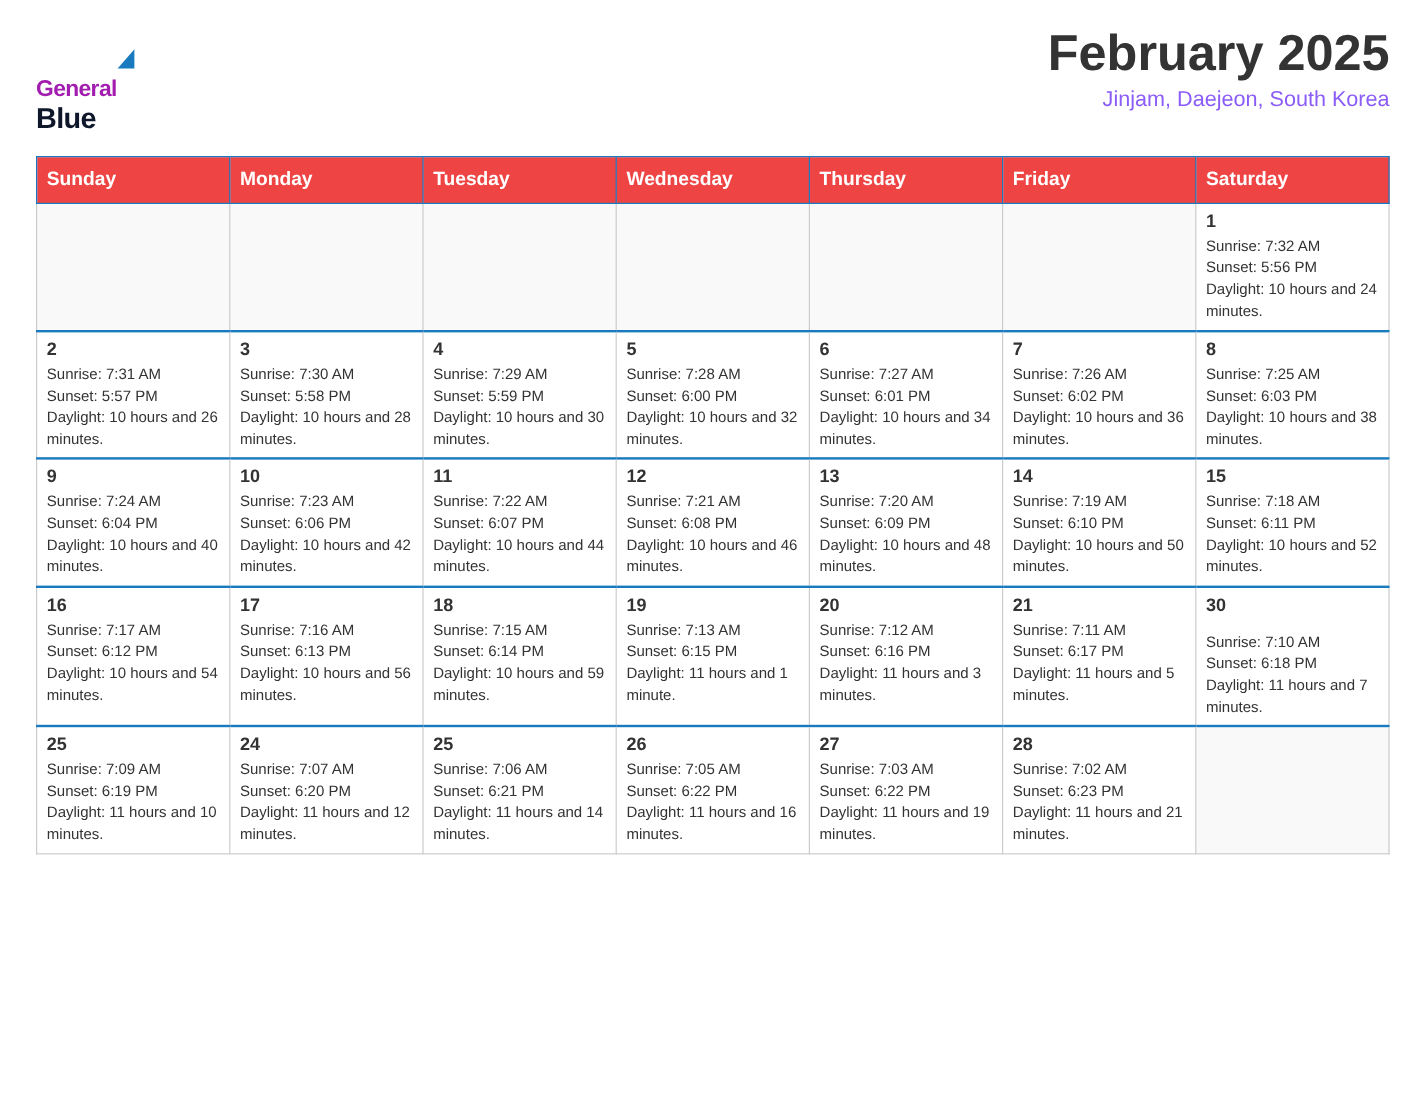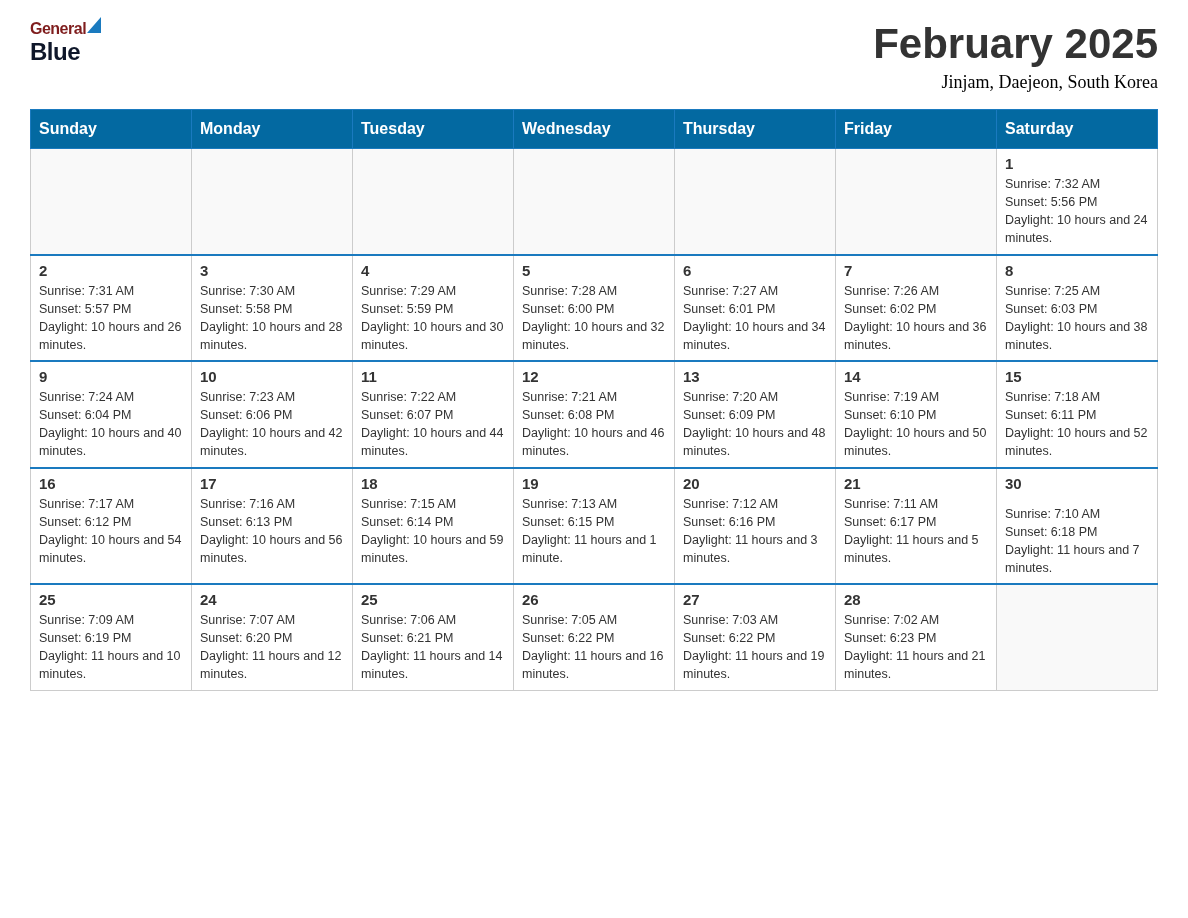--- a/index.html
+++ b/index.html
@@ -23,30 +23,29 @@
     .title-block {
       text-align: right;
     }
     .month-title {
       font-size: 42px;
       font-weight: bold;
       color: #333;
     }
     .location {
       font-size: 18px;
-      color: #000000;
+      color: #8b5cf6;
       margin-top: 4px;
-      font-family: Liberation Serif, serif;
     }
     .calendar {
       width: 100%;
       border-collapse: collapse;
     }
     .calendar th {
-      background-color: #0369a1;
+      background-color: #ef4444;
       color: #fff;
       font-size: 16px;
       font-weight: bold;
       padding: 10px 8px;
       text-align: left;
       border: 1px solid #1a7abf;
     }
     .calendar td {
       vertical-align: top;
       padding: 6px 8px;
@@ -74,24 +73,25 @@
       color: #333;
     }
     .empty-cell {
       background: #f9f9f9;
     }
     .logo-line {
       display: flex;
       align-items: center;
     }
     .logo-text-general {
-      font-size: 16px;
-      font-weight: bold;
-      color: #7f1d1d;
+      font-size: 19px;
+      font-weight: bold;
+      color: #a21caf;
       letter-spacing: -0.5px;
+      margin-top: 44px;
     }
     .logo-triangle {
       width: 0;
       height: 0;
       border-left: 14px solid transparent;
       border-bottom: 16px solid #1a7abf;
       margin-left: 1px;
       position: relative;
       top: -4px;
     }

